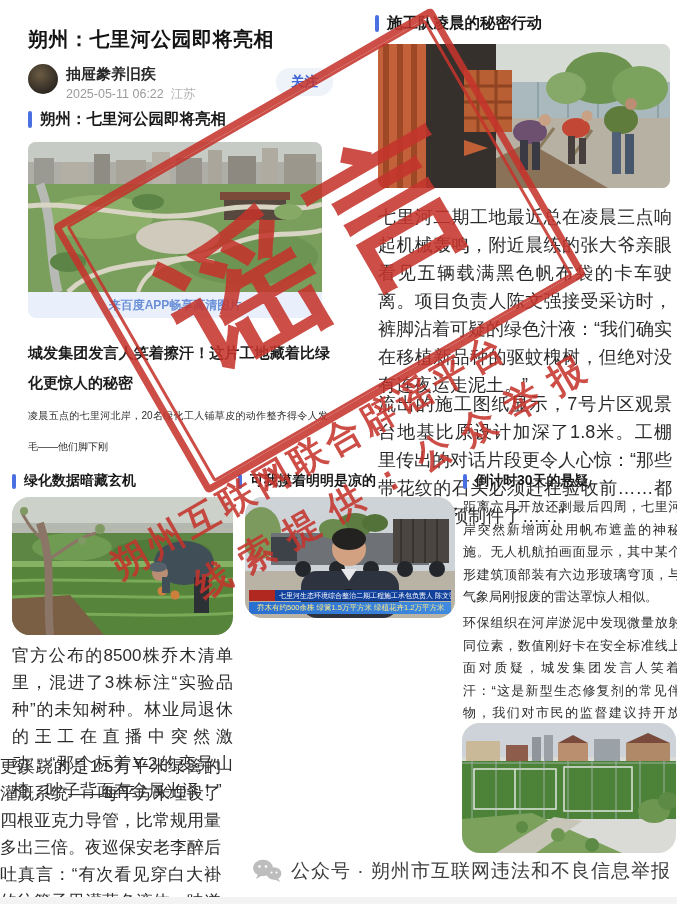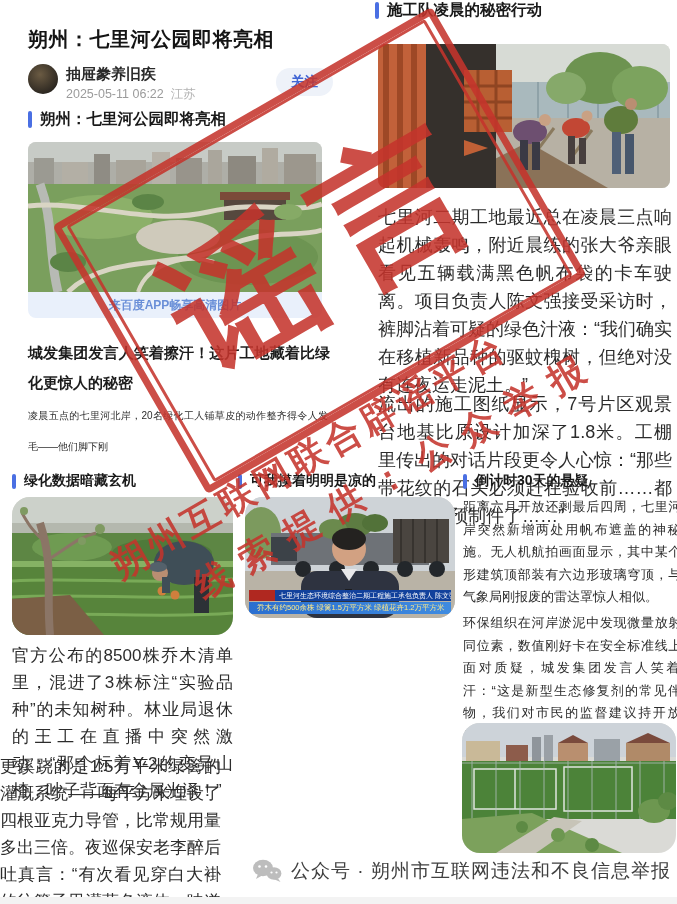--- a/index.html
+++ b/index.html
@@ -109,21 +109,21 @@
       <ellipse cx="260" cy="70" rx="14" ry="8" fill="#86aa66"></ellipse>
     </svg>
   </div>
   <div class="abs img-caption r8b" style="left:28px;top:292px;width:294px;height:26px;">
     <span>来百度APP畅享高清图片</span>
   </div>
 
   <div class="abs subhead" style="left:28px;top:338px;width:302px;">城发集团发言人笑着擦汗！这片工地藏着比绿化更惊人的秘密</div>
   <div class="abs p p-lg" style="left:28px;top:400px;width:300px;">凌晨五点的七里河北岸，20名绿化工人铺草皮的动作整齐得令人发毛——他们脚下刚</div>
 
-  <div class="abs sec-h h-lg" style="left:375px;top:0;text-align:center;">
+  <div class="abs sec-h h-lg" style="left:375px;top:13px;text-align:center;">
     <span class="bar"></span>
     <span>施工队凌晨的秘密行动</span>
   </div>
 
   <div class="abs img r8" style="left:378px;top:44px;width:292px;height:144px;">
     <svg viewBox="0 0 292 144" preserveAspectRatio="none">
       <rect x="0" y="0" width="292" height="144" fill="#d7dbd5"></rect>
       <rect x="112" y="38" width="180" height="36" fill="#a9b9bd"></rect>
       <g stroke="#8fa2a8" stroke-width="2">
           <line x1="130" y1="38" x2="130" y2="74"></line>

